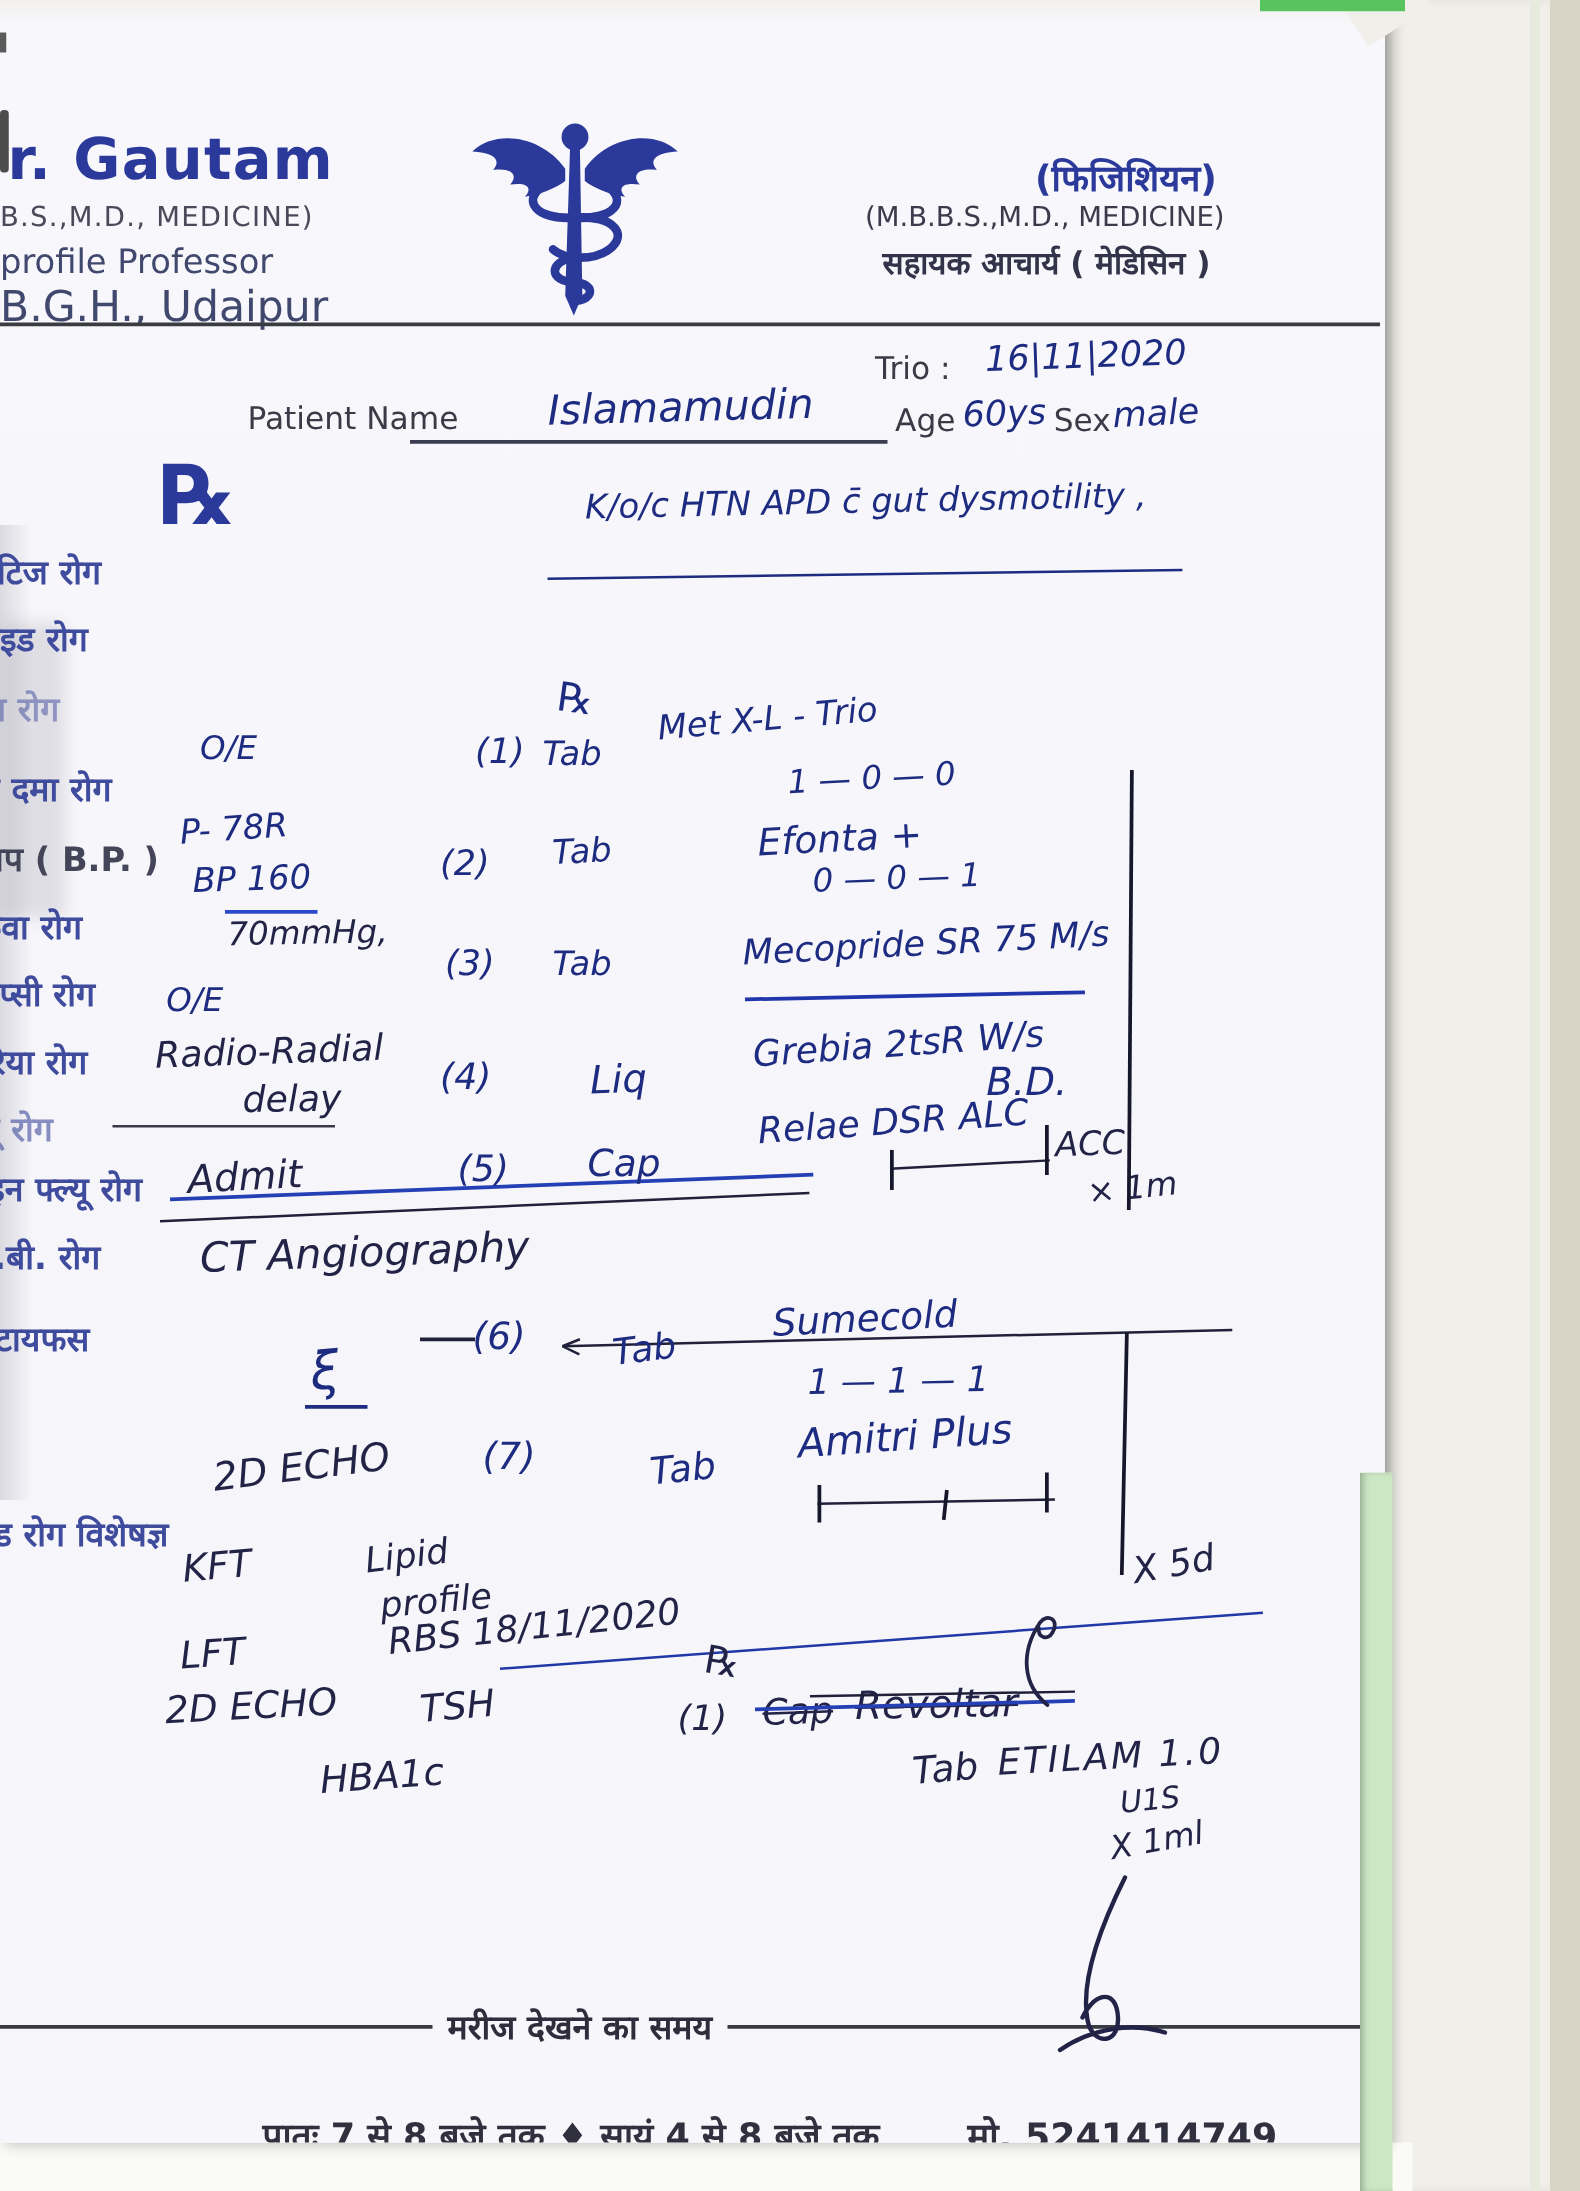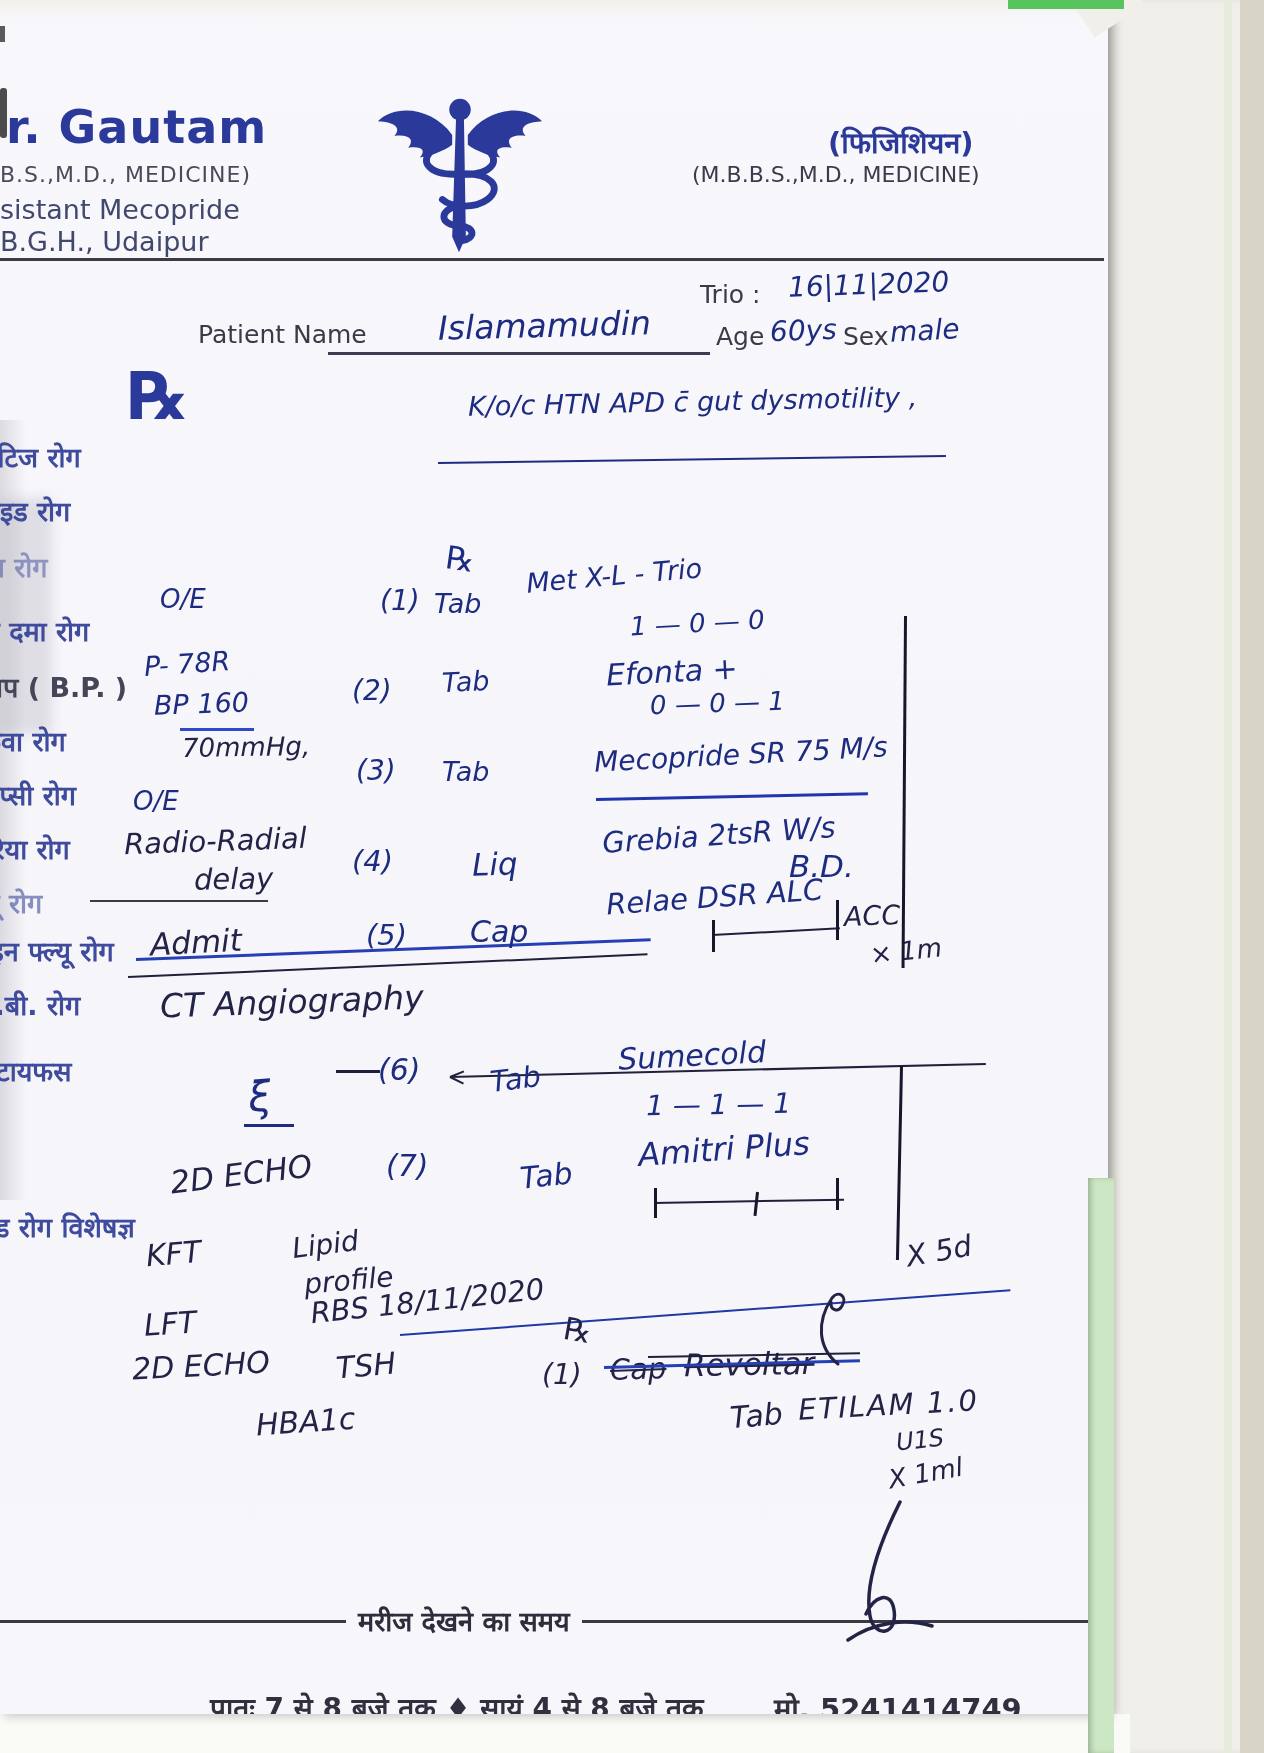--- a/index.html
+++ b/index.html
@@ -30,41 +30,42 @@
 
 <div class="sheet">
 
   <div class="abs" style="left:0;top:88px;width:7px;height:50px;background:#4c4c4c;border-radius:3px;"></div>
   <div class="abs" style="left:0;top:26px;width:5px;height:16px;background:#5a5a5a;"></div>
   <div class="abs" style="left:0;top:420px;width:26px;height:780px;background:linear-gradient(90deg,rgba(120,120,132,.22),rgba(0,0,0,0));"></div>
   <div class="abs" style="left:0;top:498px;width:52px;height:236px;background:rgba(150,150,162,.25);filter:blur(6px);"></div>
 
   <div class="printed blue" style="left:6px;top:100px;font-size:46px;font-weight:bold;letter-spacing:1px;">r. Gautam</div>
   <div class="printed" style="left:0;top:162px;font-size:22px;color:#4a4a5a;letter-spacing:1px;">B.S.,M.D., MEDICINE)</div>
-  <div class="printed" style="left:0;top:194px;font-size:27px;color:#41486e;">sistant Mecopride</div>
-  <div class="printed" style="left:0;top:226px;font-size:27px;color:#41486e;text-align:center;">B.G.H., Udaipur</div>
+  <div class="printed" style="left:0;top:194px;font-size:27px;color:#41486e;">profile Professor</div>
+  <div class="printed" style="left:0;top:226px;font-size:34px;color:#41486e;text-align:center;">B.G.H., Udaipur</div>
 
   <div class="abs" style="left:372px;top:90px;width:176px;height:176px;">
     <svg width="176" height="176" viewBox="0 0 180 180">
       <g fill="#2b3a9a">
         <circle cx="90" cy="20" r="11"></circle>
         <path d="M86 28 h8 l2 122 -7 16 -7 -16 z"></path>
         <path d="M82 46 C62 18 24 14 6 32 C24 33 30 39 23 47 C38 45 44 51 37 59 C50 57 56 61 49 69 C62 67 74 62 82 56 Z"></path>
         <path d="M98 46 C118 18 156 14 174 32 C156 33 150 39 157 47 C142 45 136 51 143 59 C130 57 124 61 131 69 C118 67 106 62 98 56 Z"></path>
       </g>
       <g fill="none" stroke="#2b3a9a" stroke-width="7" stroke-linecap="round">
         <path d="M64 60 C46 72 58 88 90 86 C122 84 134 100 118 112 C106 121 82 121 72 112"></path>
         <path d="M116 60 C134 72 122 88 90 86"></path>
         <path d="M90 118 C68 122 68 138 90 139 C106 140 106 152 92 154"></path>
       </g>
     </svg>
   </div>
 
   <div class="printed blue" style="left:828px;top:122px;font-size:29px;font-weight:600;">(फिजिशियन)</div>
   <div class="printed" style="left:692px;top:162px;font-size:22px;color:#3b3b4c;text-align:right;">(M.B.B.S.,M.D., MEDICINE)</div>
+  <div class="printed" style="left:706px;top:192px;font-size:25px;font-weight:600;color:#33334a;">सहायक आचार्य ( मेडिसिन )</div>
   <div class="pline" style="left:0;top:258px;width:1104px;height:3px;background:#3b3b42;"></div>
 
   <div class="printed" style="left:700px;top:280px;font-size:25px;">Trio :</div>
   <div class="hw" style="left:788px;top:268px;font-size:28px;transform:rotate(-2deg);">16|11|2020</div>
   <div class="printed" style="left:198px;top:320px;font-size:25px;">Patient Name</div>
   <div class="pline" style="left:328px;top:352px;width:382px;height:2.5px;background:#3d3d52;"></div>
   <div class="hw" style="left:438px;top:306px;font-size:33px;transform:rotate(-1.5deg);">Islamamudin</div>
   <div class="printed" style="left:716px;top:322px;font-size:25px;">Age</div>
   <div class="hw" style="left:770px;top:314px;font-size:28px;transform:rotate(-2deg);">60ys</div>
   <div class="printed" style="left:843px;top:322px;font-size:25px;">Sex</div>

